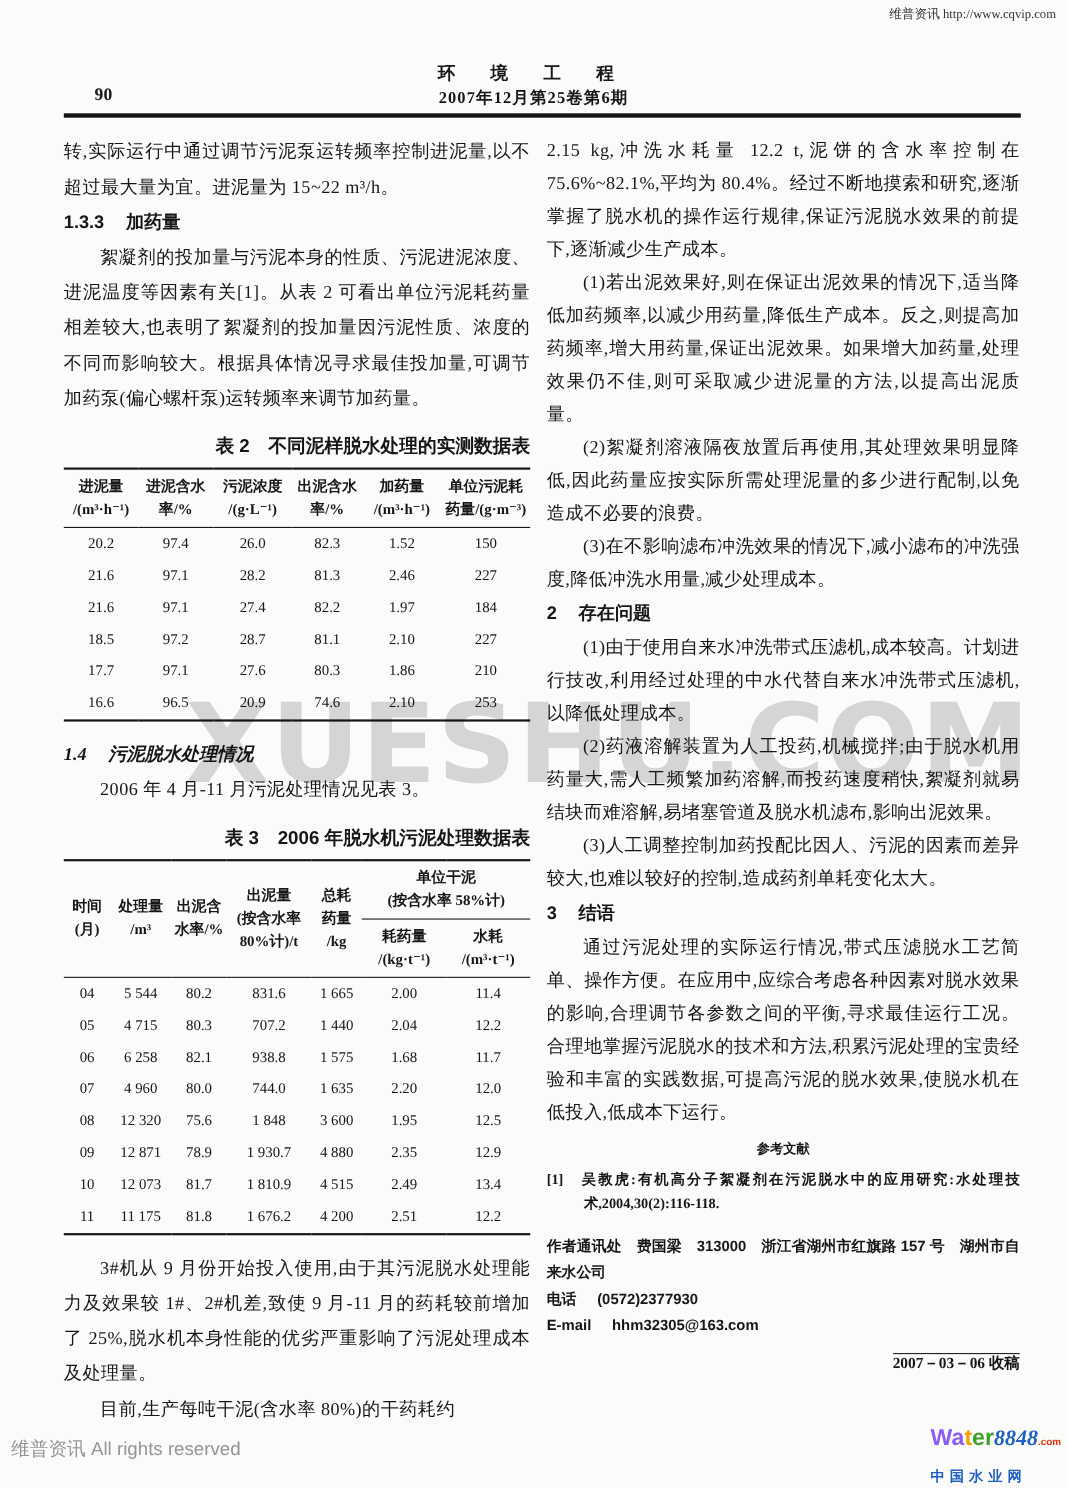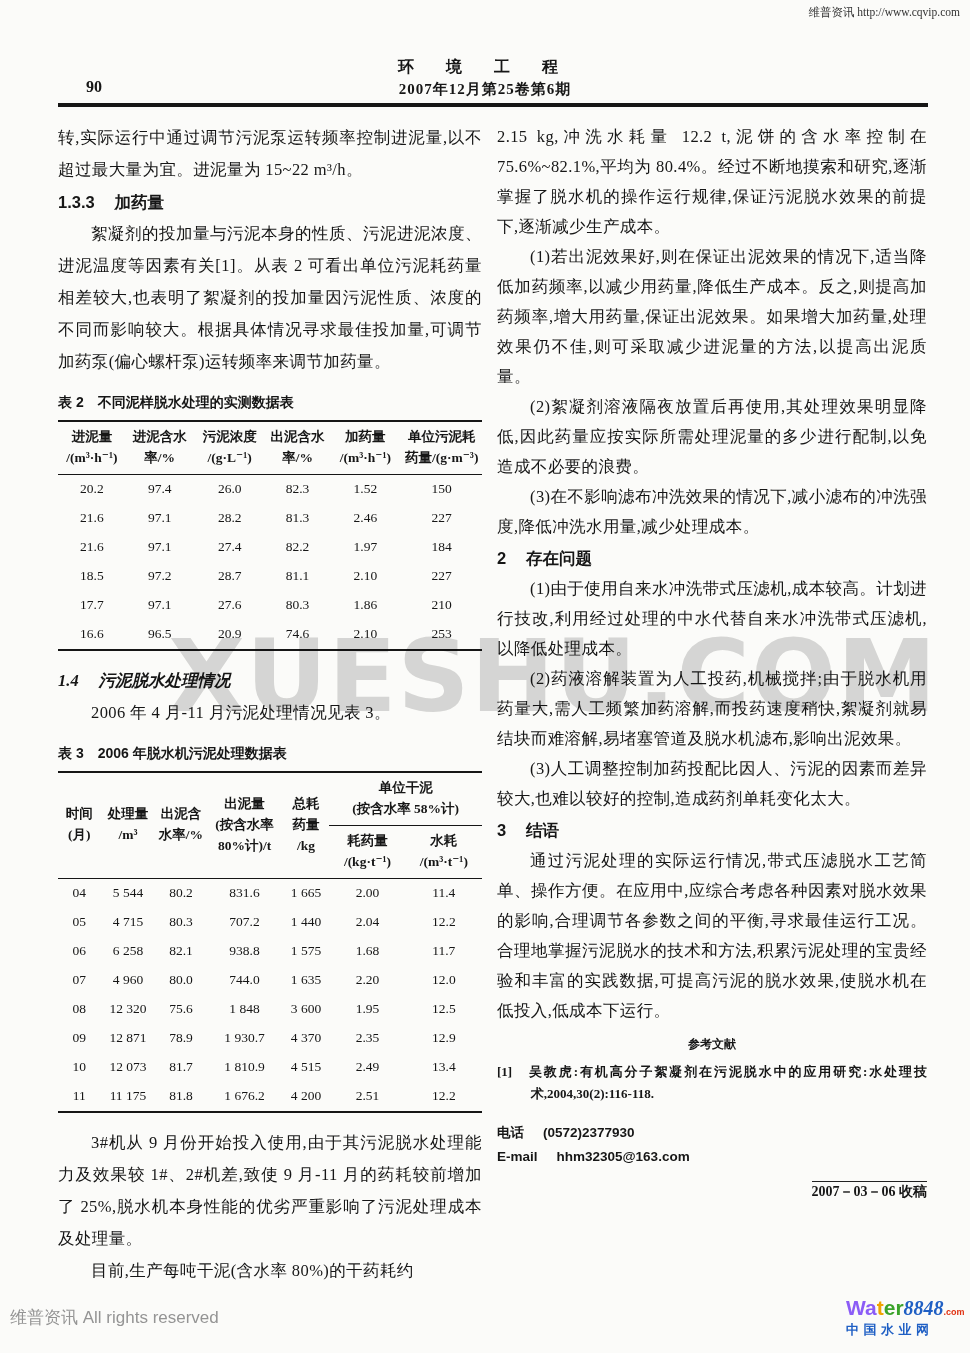--- a/index.html
+++ b/index.html
@@ -23,21 +23,21 @@
   .col-right { left:497px; width:430px; }
   .body-text { margin:0; font-size:16.5px; line-height:32px; text-align:justify;
     letter-spacing:0.4px; }
   .col-right .body-text { line-height:30px; }
   .indent { text-indent:2em; }
   .section-heading { margin:0; font-size:16.5px; line-height:32px; font-weight:bold;
     font-family:"Liberation Sans","DejaVu Sans",sans-serif; }
   .heading-italic { font-style:italic; font-family:"Liberation Serif",serif; font-weight:bold; }
   .heading-num { margin-right:1.2em; }
   
-  .table-caption { text-align:left; font-weight:bold; font-size:14px;
+  .table-caption { text-align:right; font-weight:bold; font-size:17px;
     margin:16px 0 8px 0; font-family:"Liberation Sans","DejaVu Sans",sans-serif; }
   .data-table { width:100%; border-collapse:collapse; font-size:13.5px;
     border-top:2.5px solid #161616; border-bottom:2.5px solid #161616; }
   .data-table th { font-weight:bold; white-space:pre-line; line-height:1.55;
     padding:5px 1px; text-align:center; vertical-align:middle; }
   .data-table thead { border-bottom:1.5px solid #161616; }
   .data-table td { text-align:center; padding:6px 1px 7px 1px; }
   .group-th { border-bottom:1.2px solid #161616; }
   .t2-gap { height:14px; }
   
@@ -58,21 +58,21 @@
     color:rgba(115,115,115,0.27); letter-spacing:1px; white-space:nowrap;
     mix-blend-mode:multiply; }
   
   .footer-copyright { position:absolute; left:10px; top:1306px; font-size:17px;
     color:#949494; font-family:"Liberation Sans","DejaVu Sans",sans-serif; }
   .logo { position:absolute; left:846px; top:1297px; line-height:1.05; white-space:nowrap;
     font-family:"Liberation Sans","DejaVu Sans",sans-serif; }
   .logo-line1 { font-size:21px; font-weight:bold; }
   .logo-8848 { font-family:"Liberation Serif",serif; font-style:italic; font-size:20px; }
   .logo-com { font-size:9px; font-weight:bold; }
-  .logo-tagline { font-size:13px; font-weight:bold; letter-spacing:4.5px; margin-top:4px; }
+  .logo-tagline { font-size:13px; font-weight:bold; letter-spacing:4.5px; margin-top:16px; }
 </style>
 </head>
 <body>
 
 <div class="page">
 
   <div class="vip-notice">维普资讯 http://www.cqvip.com</div>
   <div class="journal-title">环 境 工 程</div>
   <div class="issue-line">2007年12月第25卷第6期</div>
   <div class="page-number">90</div>
@@ -232,21 +232,21 @@
             <td>1 848</td>
             <td>3 600</td>
             <td>1.95</td>
             <td>12.5</td>
           </tr>
           <tr>
             <td>09</td>
             <td>12 871</td>
             <td>78.9</td>
             <td>1 930.7</td>
-            <td>4 370</td>
+            <td>4 880</td>
             <td>2.35</td>
             <td>12.9</td>
           </tr>
           <tr>
             <td>10</td>
             <td>12 073</td>
             <td>81.7</td>
             <td>1 810.9</td>
             <td>4 515</td>
             <td>2.49</td>
@@ -282,20 +282,21 @@
     <p class="body-text indent">(3)人工调整控制加药投配比因人、污泥的因素而差异较大,也难以较好的控制,造成药剂单耗变化太大。</p>
 
     <p class="section-heading"><span class="heading-num">3</span><span>结语</span></p>
 
     <p class="body-text indent">通过污泥处理的实际运行情况,带式压滤脱水工艺简单、操作方便。在应用中,应综合考虑各种因素对脱水效果的影响,合理调节各参数之间的平衡,寻求最佳运行工况。合理地掌握污泥脱水的技术和方法,积累污泥处理的宝贵经验和丰富的实践数据,可提高污泥的脱水效果,使脱水机在低投入,低成本下运行。</p>
 
     <div class="ref-heading">参考文献</div>
     <p class="reference">[1]　吴教虎:有机高分子絮凝剂在污泥脱水中的应用研究:水处理技术,2004,30(2):116-118.</p>
 
     <div class="author-block">
+      <p class="author-line">作者通讯处　费国梁　313000　浙江省湖州市红旗路 157 号　湖州市自来水公司</p>
       <p class="contact-line"><span class="contact-label">电话</span><span>(0572)2377930</span></p>
       <p class="contact-line"><span class="contact-label">E-mail</span><span>hhm32305@163.com</span></p>
     </div>
 
     <div class="received-line"><span>2007－03－06 收稿</span></div>
   </div>
 
   <div class="footer-copyright">维普资讯 All rights reserved</div>
   <div class="logo">
     <div class="logo-line1"><span id="lg-wa" style="color: #8b5cf6;">Wa</span><span id="lg-t" style="color: rgb(240, 163, 0);">t</span><span id="lg-er" style="color: rgb(59, 163, 42);">er</span><span id="lg-8848" class="logo-8848" style="color: rgb(31, 95, 196);">8848</span><span id="lg-com" class="logo-com" style="color: rgb(224, 48, 16);">.com</span></div>

